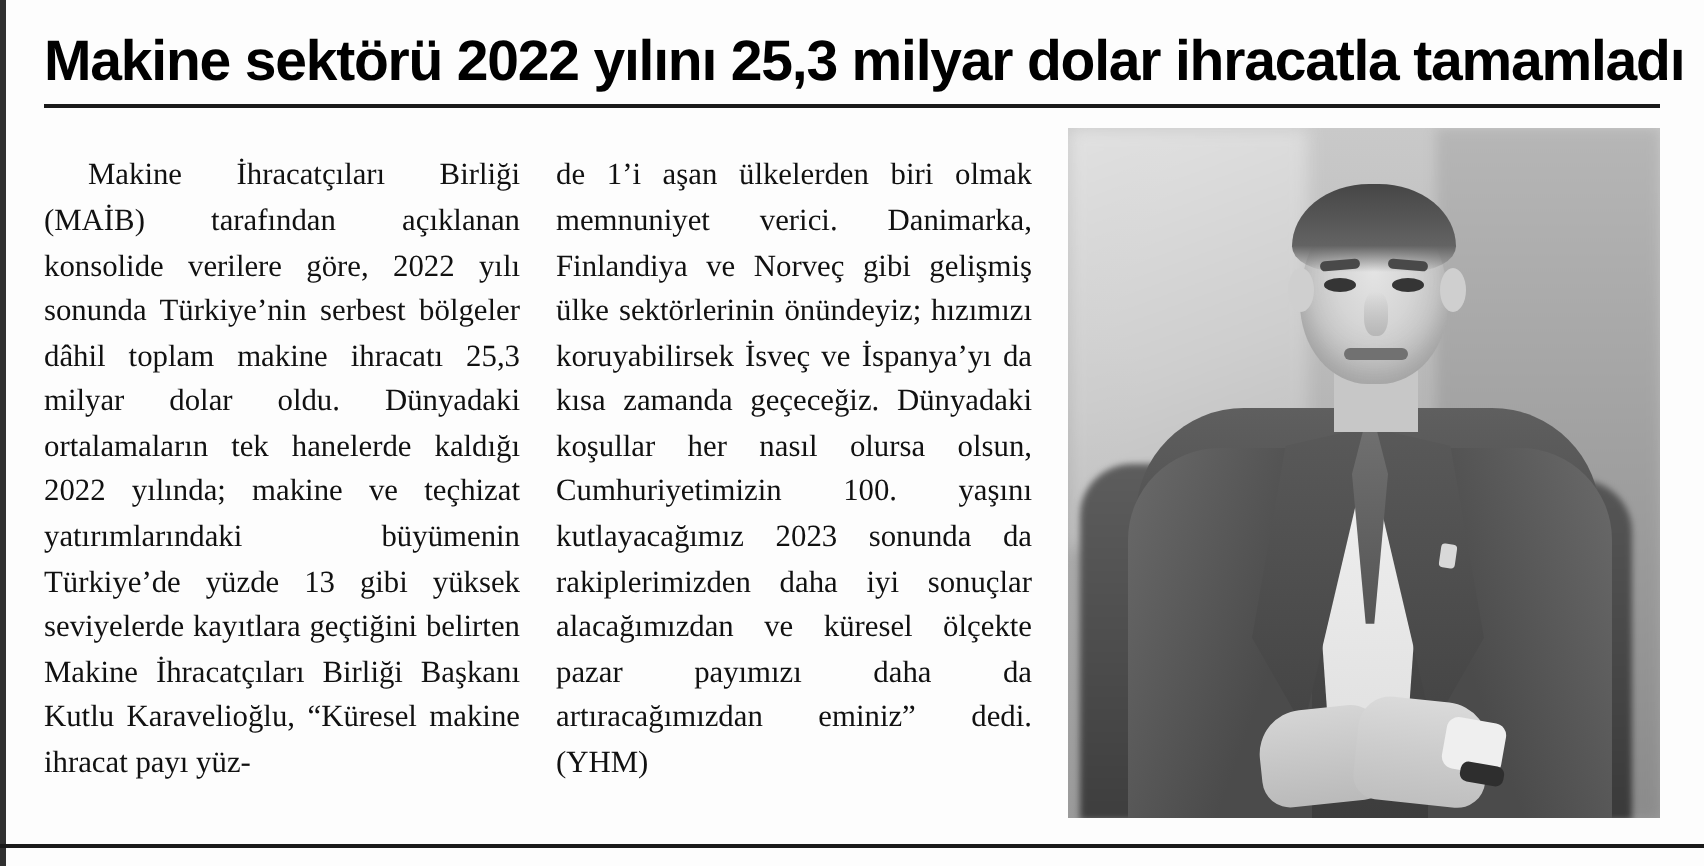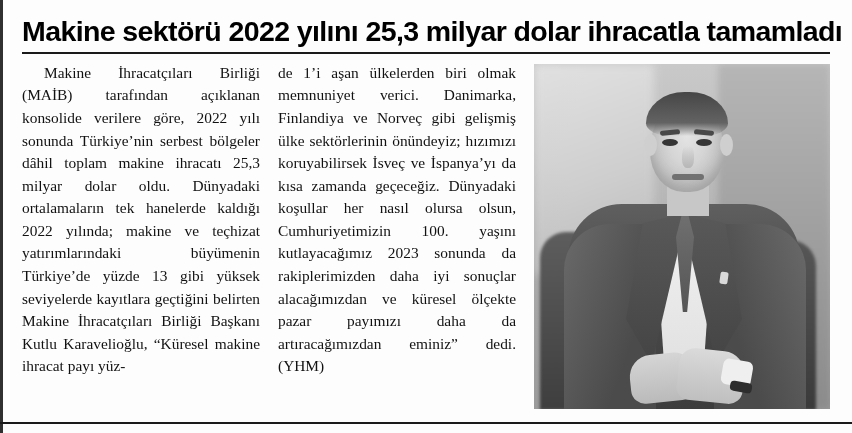--- a/index.html
+++ b/index.html
@@ -34,21 +34,21 @@
     white-space: nowrap;
   }
   .rule {
     height: 2px;
     background: #1a1a1a;
     margin: 2px 0 8px 0;
   }
   .content {
     display: flex;
     flex-direction: row;
-    align-items: flex-start;
+    align-items: center;
     gap: 18px;
   }
   .col {
     width: 240px;
     font-size: 15.4px;
     line-height: 1.465;
     text-align: justify;
     text-justify: inter-word;
     hyphens: manual;
     color: #111111;

